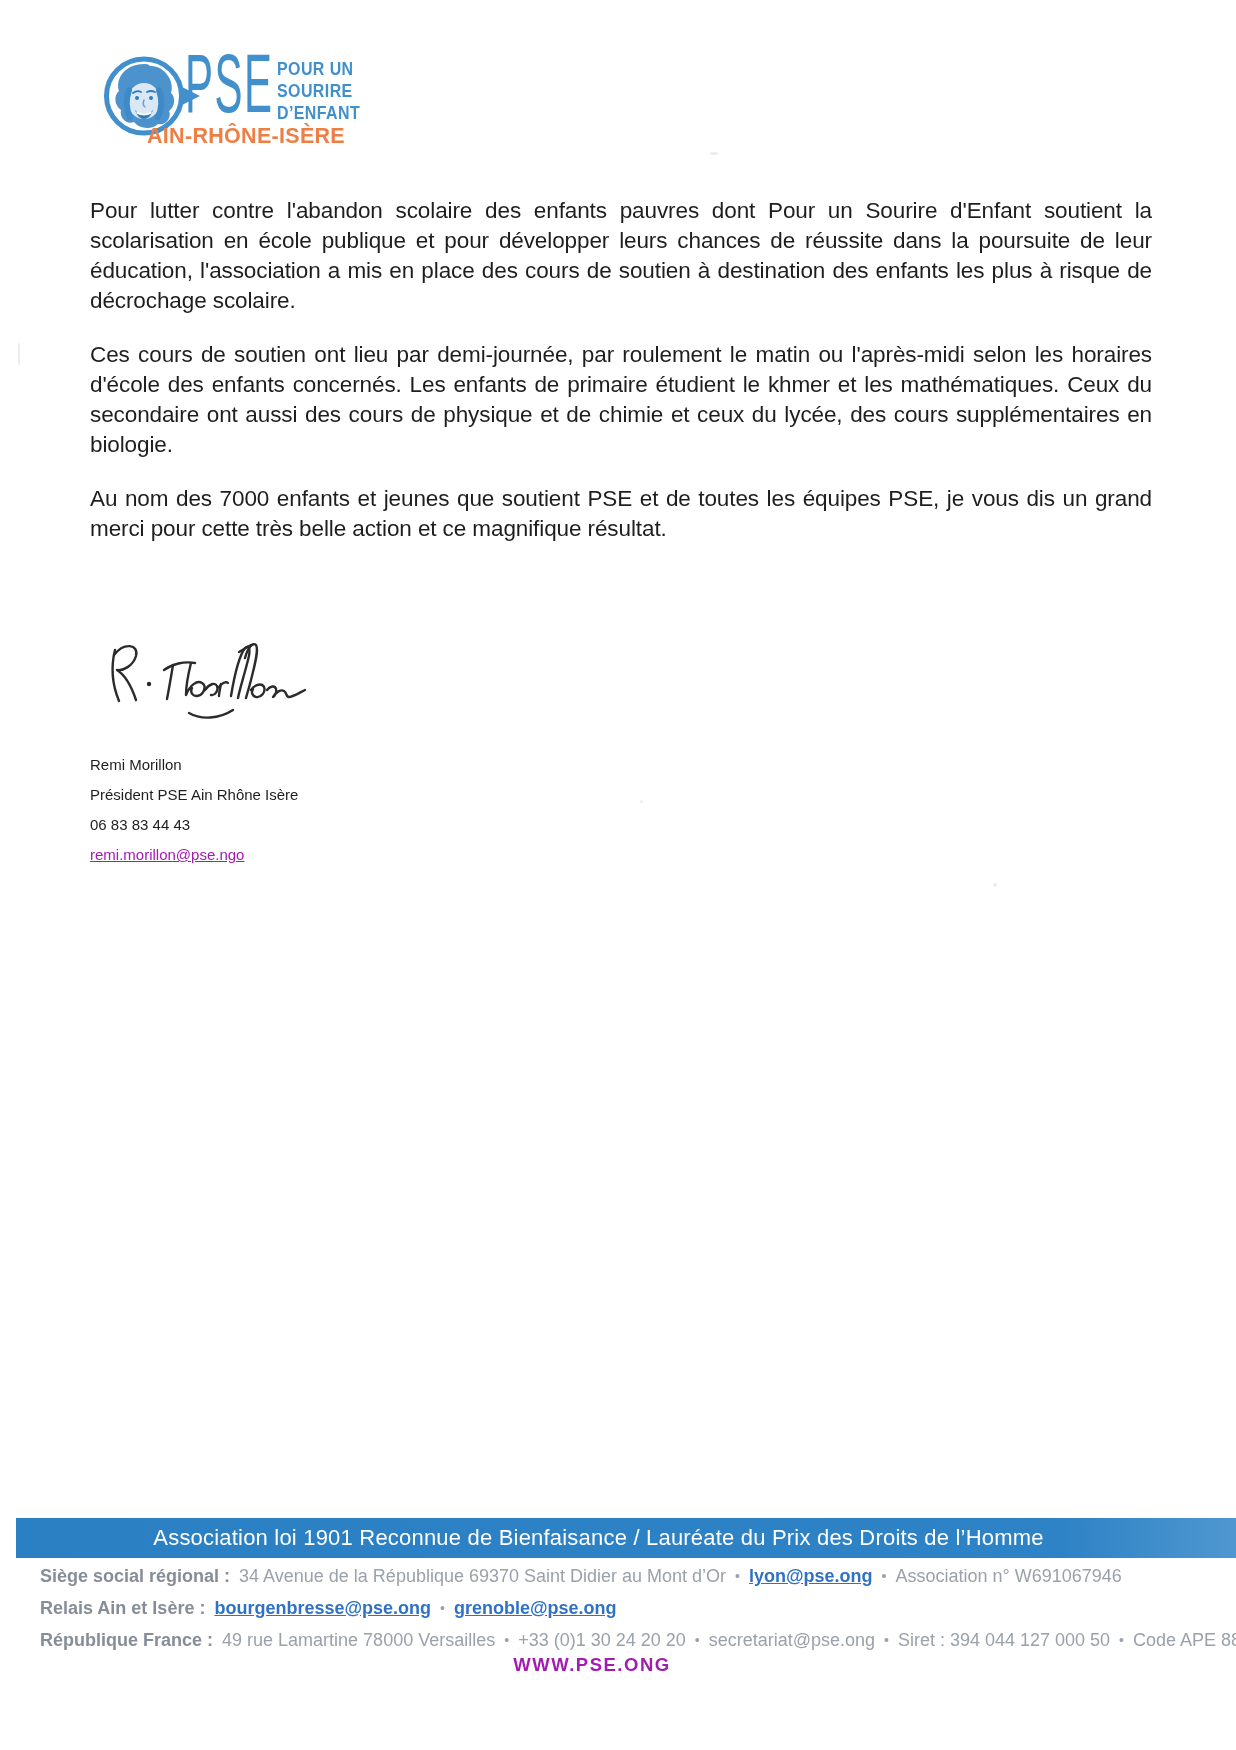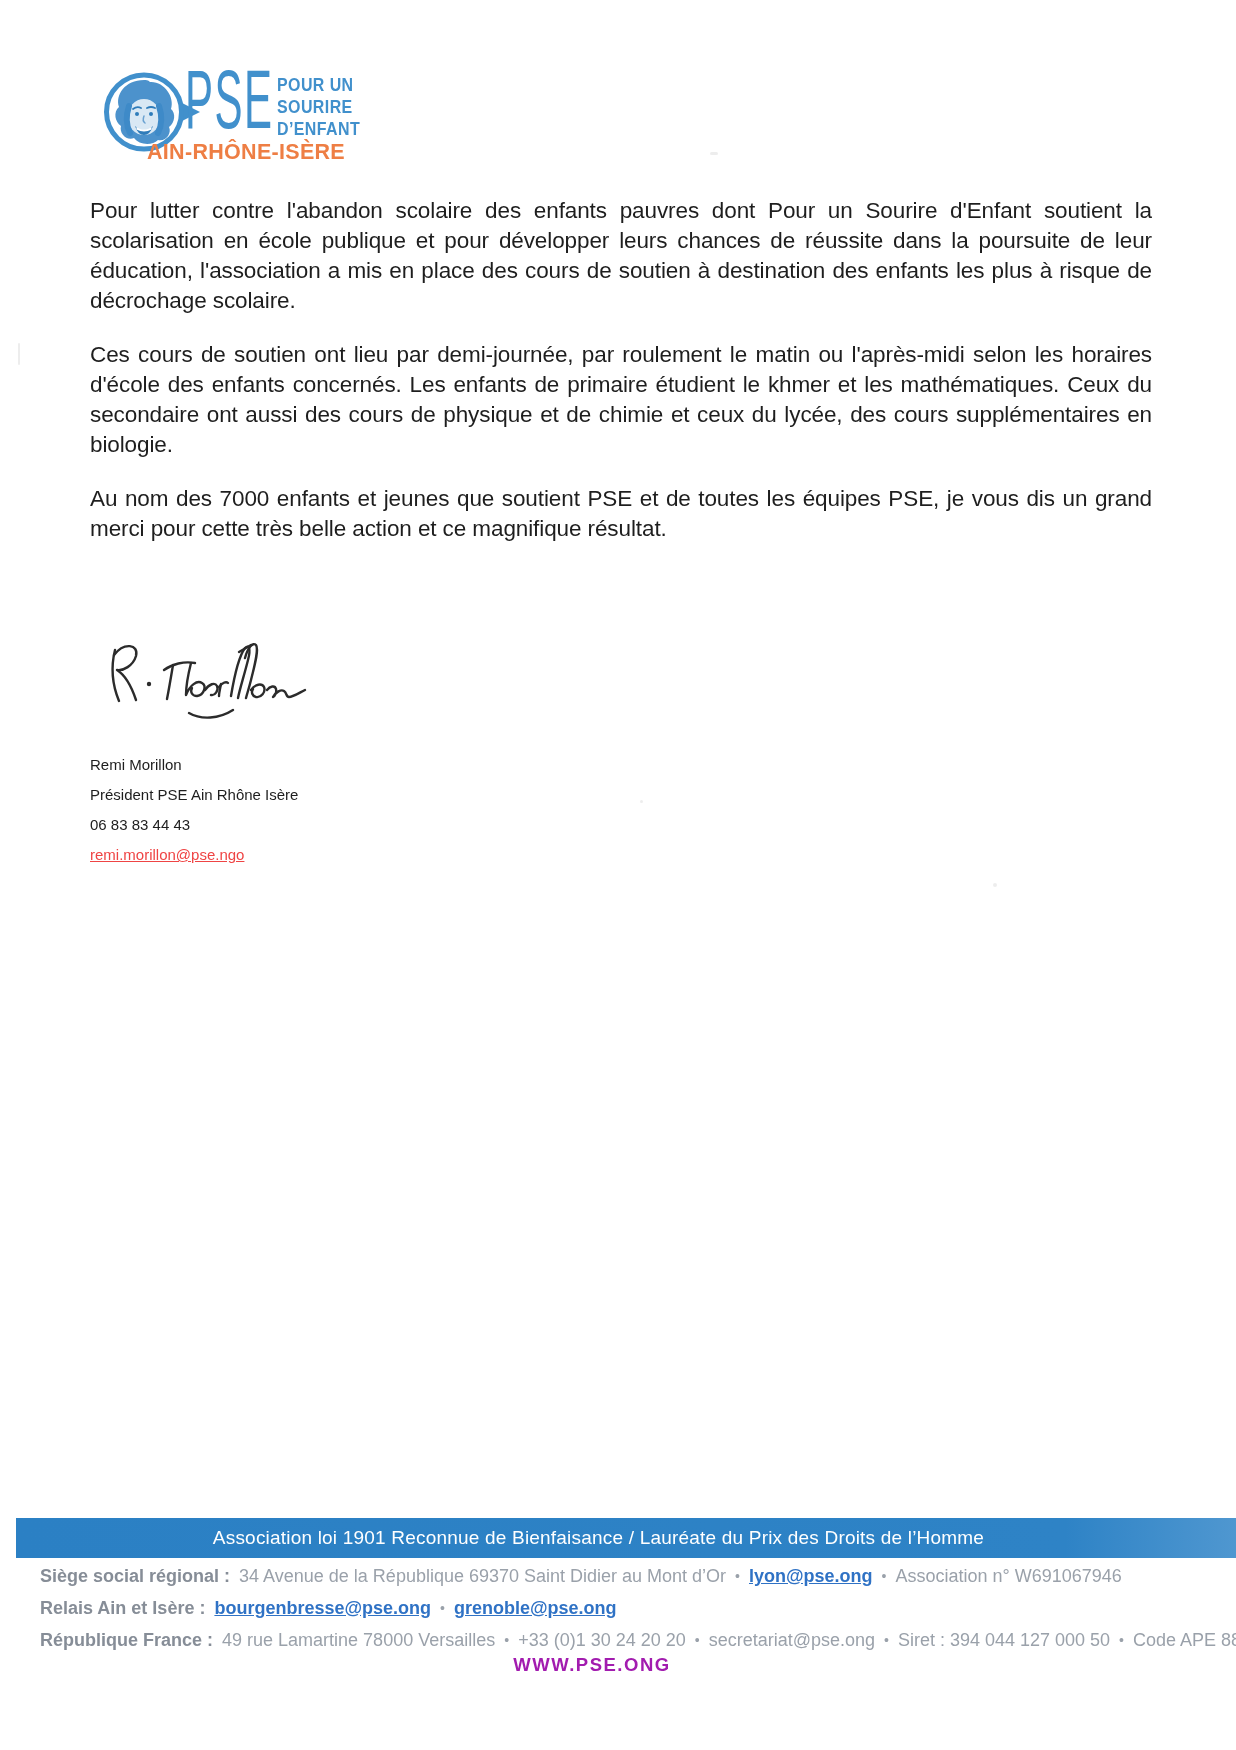--- a/index.html
+++ b/index.html
@@ -2,21 +2,21 @@
 <html><head>
 <meta charset="utf-8">
 <style>
   html,body{margin:0;padding:0;background:#e9e9e9;}
   #sheet{
     position:relative;width:1236px;height:1750px;margin:0 auto;
     background:#ffffff;overflow:hidden;
     font-family:"Liberation Sans",sans-serif;
   }
   
-  .logo{position:absolute;left:95px;top:66px;width:460px;height:105px;}
+  .logo{position:absolute;left:95px;top:50px;width:460px;height:105px;}
   .badge{position:absolute;left:8px;top:4px;width:100px;height:86px;}
   .pse-acronym{
     position:absolute;left:90px;top:-9px;
     font-size:84px;line-height:84px;font-weight:400;letter-spacing:3px;
     color:#4190cc;transform:scaleX(.5);transform-origin:left top;
   }
   .tagline{
     position:absolute;left:182px;top:8px;
     color:#4190cc;font-weight:600;font-size:19px;line-height:22px;
     letter-spacing:.5px;transform:scaleX(.84);transform-origin:left top;
@@ -32,27 +32,27 @@
     font-size:22.5px;line-height:30px;color:#1e1e1e;
     text-align:justify;letter-spacing:-.1px;margin-top:8px;
   }
   .letter p{margin:0 0 24px 0;}
   
   .sig-svg{position:absolute;left:92px;top:638px;width:242px;height:110px;}
   .sig-block{
     position:absolute;left:90px;top:750px;
     font-size:15px;line-height:30px;color:#1e1e1e;
   }
-  .sig-email{color:#ef4444;text-decoration:underline;cursor:pointer;}
+  .sig-email{color:#a21caf;text-decoration:underline;cursor:pointer;}
   
   .banner{
     position:absolute;left:16px;right:0;top:1518px;height:40px;
     background:linear-gradient(90deg,#2b80c4 0%,#2e83c6 86%,#4f97d0 100%);
     color:#ffffff;display:flex;align-items:center;justify-content:center;
-    font-size:19px;letter-spacing:.2px;padding-right:55px;box-sizing:border-box;
+    font-size:22px;letter-spacing:.2px;padding-right:55px;box-sizing:border-box;
   }
   .footer-rows{position:absolute;left:40px;top:1566px;font-size:18px;color:#9aa1aa;}
   .f-row{display:flex;align-items:baseline;column-gap:9px;margin-bottom:10px;white-space:nowrap;line-height:21px;}
   .f-label{font-weight:700;color:#868d97;}
   .f-text{color:#9aa1aa;}
   .f-bullet{color:#9aa1aa;font-size:14px;position:relative;top:-1px;}
   .f-link{font-weight:700;color:#2f72c5;text-decoration:underline;cursor:pointer;}
   .website{
     position:absolute;left:0;width:1184px;top:1654px;text-align:center;
     color:#a21caf;font-size:18.5px;font-weight:600;letter-spacing:1.5px;

